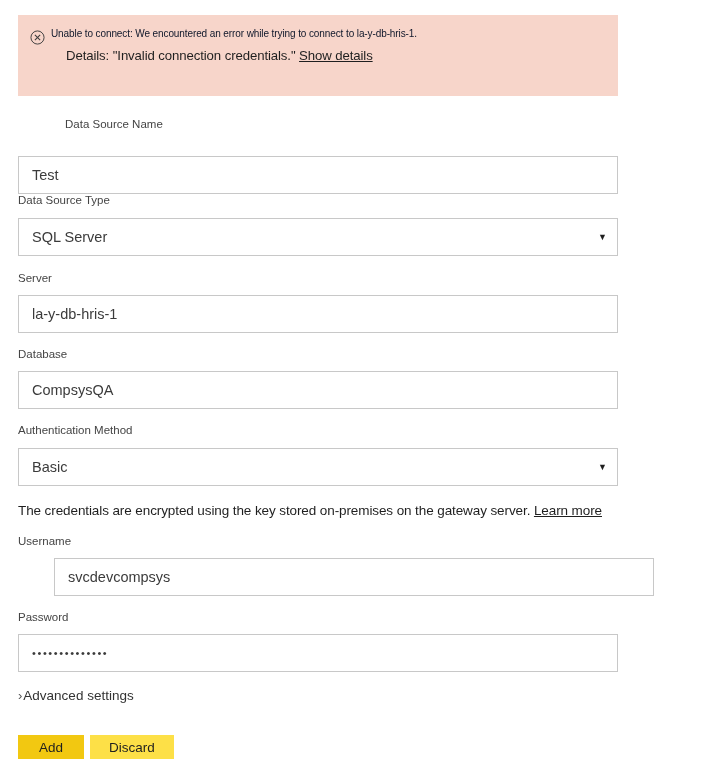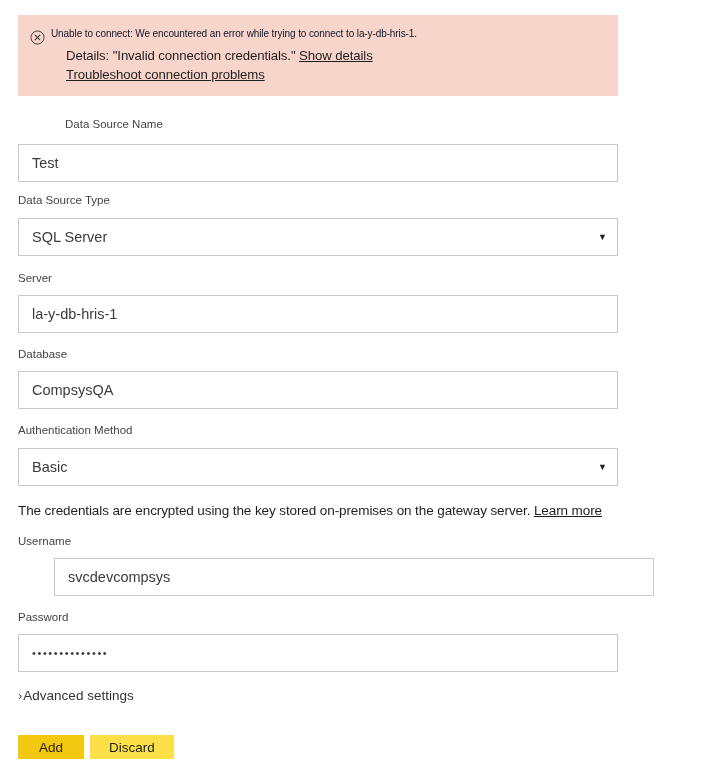--- a/index.html
+++ b/index.html
@@ -181,29 +181,26 @@
       <line x1="10.8" y1="5.2" x2="5.2" y2="10.8" stroke="#3b3b3b" stroke-width="1.1"></line>
     </svg>
   </span>
 
   <div class="error-line1">Unable to connect: We encountered an error while trying to connect to la-y-db-hris-1.</div>
 
   <div class="error-line2">
     <span>Details: "Invalid connection credentials." </span><span class="err-link">Show details</span>
   </div>
 
-  <div class="error-line3">
-    <span class="err-link">Troubleshoot connection problems</span>
-  </div>
 </div>
 
 <div class="form-area">
 
   <div class="field-label" style="top:118px;margin-left:47px;">Data Source Name</div>
-  <div class="field-box" style="top:144px;">
+  <div class="field-box" style="top:156px;">
     <span class="field-value">Test</span>
   </div>
 
   <div class="field-label" style="top:194px;">Data Source Type</div>
   <div class="field-box" style="top:218px;">
     <span class="field-value">SQL Server</span>
     <span class="caret">▼</span>
   </div>
 
   <div class="field-label" style="top:272px;">Server</div>

